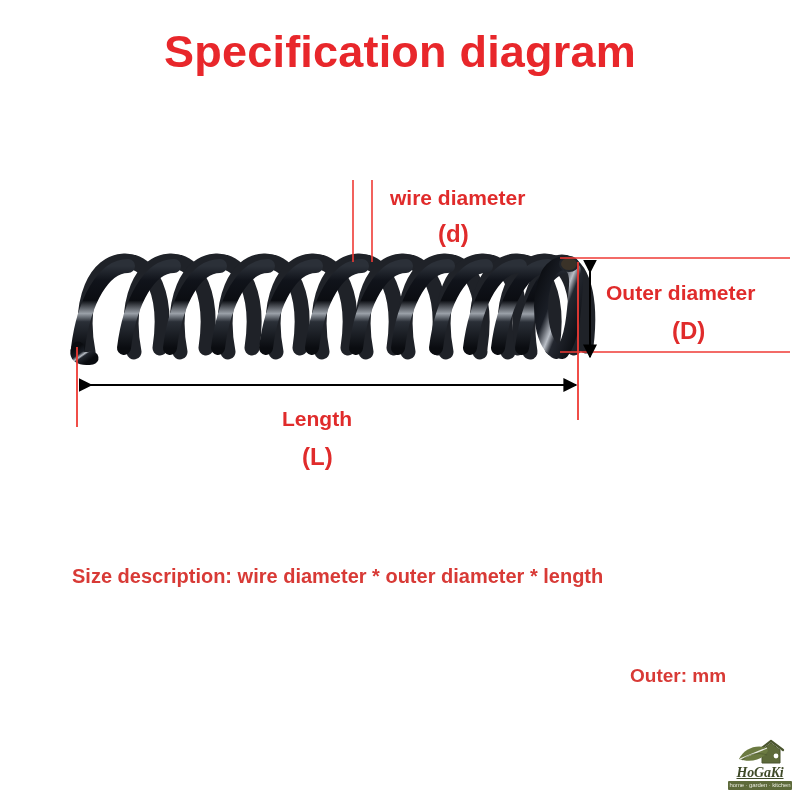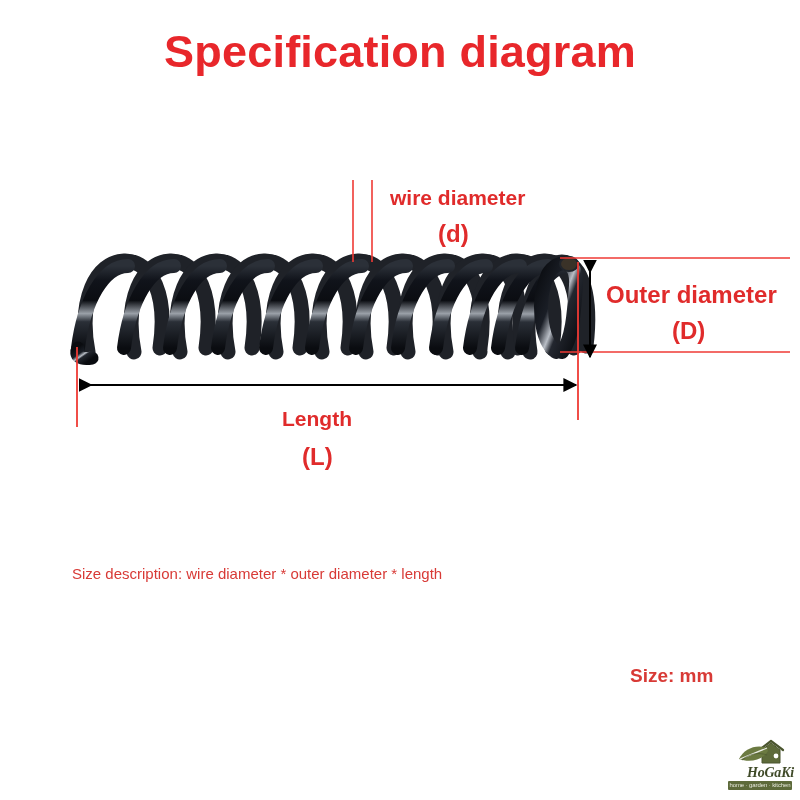--- a/index.html
+++ b/index.html
@@ -51,43 +51,43 @@
     text-align: right;
   }
   #wire-diameter-symbol {
     left: 438px;
     top: 220px;
     font-size: 24px;
   }
   #outer-diameter-label {
     left: 606px;
     top: 281px;
-    font-size: 24px;
+    font-size: 21px;
   }
   #outer-diameter-symbol {
     left: 672px;
     top: 317px;
     font-size: 24px;
   }
   #length-label {
     left: 282px;
     top: 407px;
     font-size: 21px;
     text-align: right;
   }
   #length-symbol {
     left: 302px;
     top: 443px;
     font-size: 24px;
   }
   #size-description {
     left: 72px;
     top: 565px;
-    font-size: 15px;
-    font-weight: 400;
+    font-size: 20px;
+    font-weight: 700;
     color: #d83a36;
   }
   #unit-note {
     left: 630px;
     top: 665px;
     font-size: 19px;
     font-weight: 700;
     color: #d83a36;
   }
 
@@ -96,28 +96,29 @@
     left: 726px;
     top: 739px;
     width: 68px;
     height: 52px;
   }
   #logo-wordmark {
     position: absolute;
     left: 0;
     top: 27px;
     width: 68px;
-    text-align: right;
+    text-align: center;
     font-family: "Liberation Serif", serif;
     font-style: italic;
     font-weight: 700;
     font-size: 14px;
     color: #3f4a28;
     letter-spacing: -0.2px;
     line-height: 14px;
+    text-decoration: underline;
   }
   #logo-tagline-bar {
     position: absolute;
     left: 2px;
     top: 42px;
     width: 64px;
     height: 9px;
     background: #5d6a3a;
     border-radius: 1px;
     overflow: hidden;
@@ -231,21 +232,21 @@
 <div class="abs anno" id="wire-diameter-symbol">(d)</div>
 
 <div class="abs anno" id="outer-diameter-label">Outer diameter</div>
 <div class="abs anno" id="outer-diameter-symbol">(D)</div>
 
 <div class="abs anno" id="length-label">Length</div>
 <div class="abs anno" id="length-symbol">(L)</div>
 
 <div class="abs" id="size-description">Size description: wire diameter * outer diameter * length</div>
 
-<div class="abs" id="unit-note">Size: mm</div>
+<div class="abs" id="unit-note">Outer: mm</div>
 
 <div class="abs" id="logo">
   <svg width="68" height="28" viewBox="0 0 68 28" xmlns="http://www.w3.org/2000/svg">
 
     <path d="M36 24 L36 11 L45 4 L54 11 L54 24 Z" fill="#5d6a3a" stroke="#4a552e" stroke-width="1"></path>
     <path d="M33 11 L45 2 L57 11" fill="none" stroke="#4a552e" stroke-width="2.2" stroke-linecap="round" stroke-linejoin="round"></path>
     <circle cx="50" cy="17" r="2.4" fill="#ffffff"></circle>
 
     <path d="M41 9 C30 5 18 10 13 20 C24 24 37 21 42 12 Z" fill="#6b7a41"></path>
     <path d="M14 20 C24 16 34 12 41 9" fill="none" stroke="#ffffff" stroke-width="1.2" opacity="0.85"></path>

